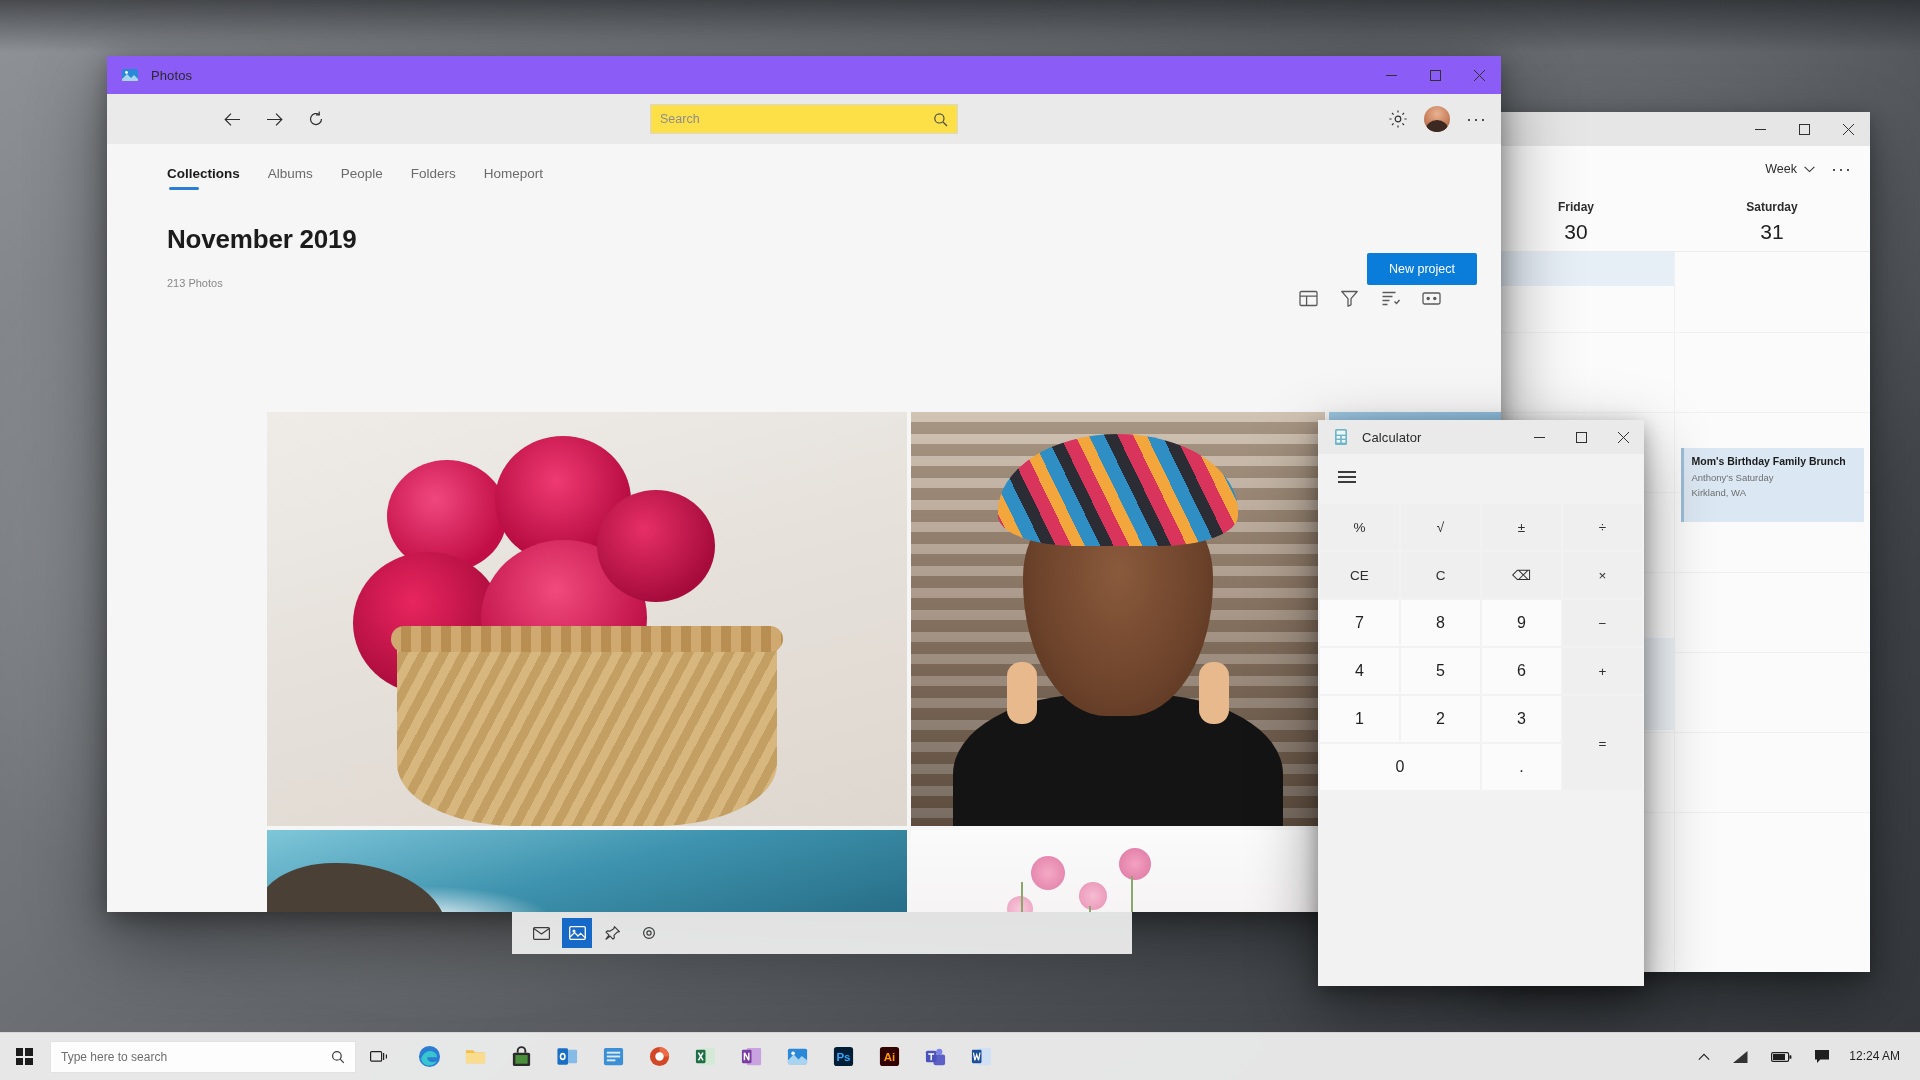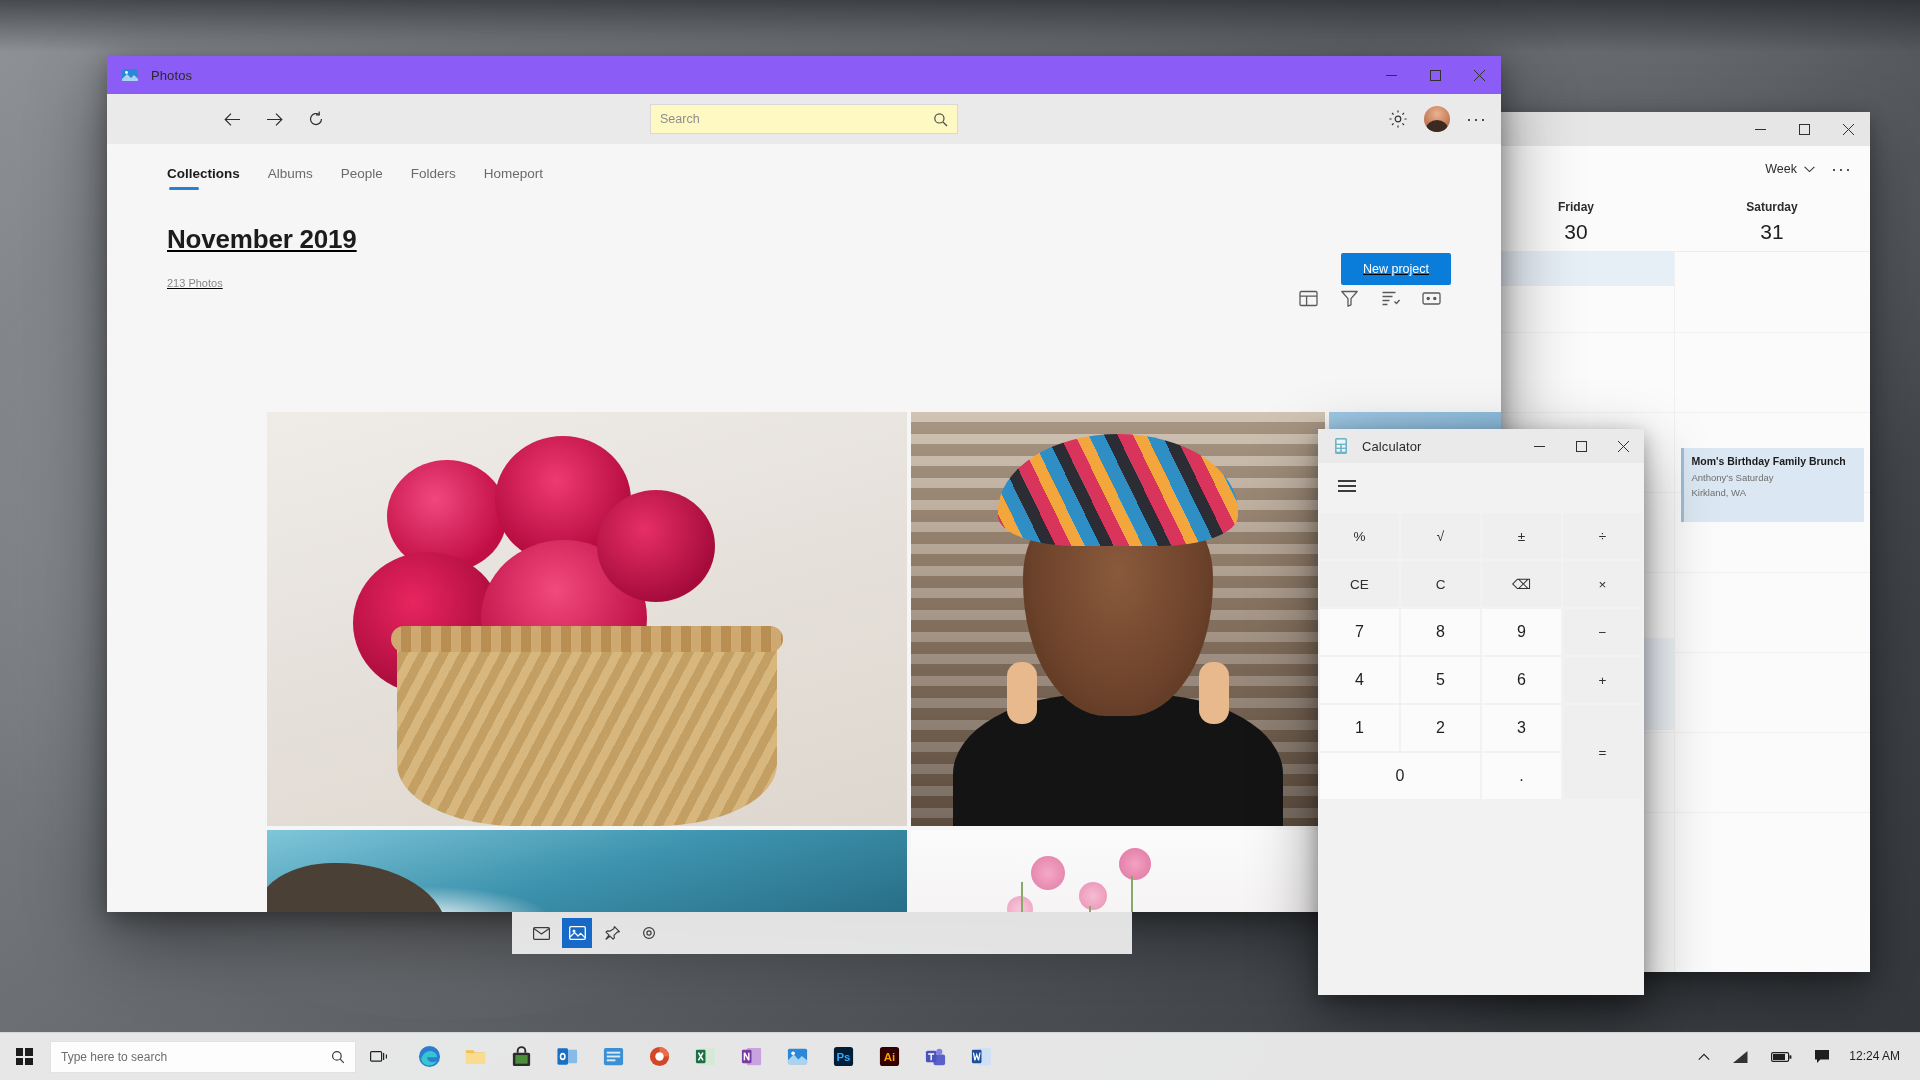--- a/index.html
+++ b/index.html
@@ -67,21 +67,21 @@
     height: 50px; display: flex; align-items: center;
     background: #eaeaea; position: relative;
   }
   .navbtn {
     width: 42px; height: 40px; display: flex;
     align-items: center; justify-content: center; color: #2d2d2d;
   }
   .navbtn:first-child { margin-left: 104px; }
   .ph-search {
     position: absolute; left: 50%; transform: translateX(-50%);
-    width: 308px; height: 30px; background: #fef9c3;
+    width: 308px; height: 30px; background: #fde047;
     border: 1px solid #d8d8d8;
     display: flex; align-items: center; padding: 0 9px;
   }
   .ph-search input {
     flex: 1; border: 0; outline: 0; background: transparent;
     font-size: 12.5px; color: #444;
     font-family: "Liberation Sans", sans-serif;
   }
   .ph-search input::placeholder { color: #8d8d8d; }
   .ph-right {
@@ -102,21 +102,21 @@
   .dots-ic { color: #333; font-size: 18px; letter-spacing: 1px; line-height: 1; }
 
   .ph-body { background: #f6f6f6; height: calc(100% - 88px); position: relative; }
   .ph-tabs { display: flex; align-items: flex-end; gap: 28px; padding: 22px 0 0 60px; }
   .ph-tab { font-size: 13.5px; color: #6b6b6b; padding-bottom: 9px; position: relative; }
   .ph-tab.active { color: #1a1a1a; font-weight: bold; }
   .ph-tab.active::after {
     content: ""; position: absolute; left: 2px; bottom: 0;
     width: 30px; height: 3px; background: #2a7fd4; border-radius: 2px;
   }
-  .ph-head { display: flex; align-items: flex-end; padding: 34px 50px 0 60px; text-decoration: underline; }
+  .ph-head { display: flex; align-items: flex-end; padding: 34px 24px 0 60px; }
   .ph-h1 { font-size: 26px; font-weight: bold; color: #1c1c1c; letter-spacing: -.2px; }
   .ph-sub { font-size: 11px; color: #888; margin-top: 22px; }
   .newproj {
     margin-left: auto; margin-bottom: 4px;
     background: #0a7ddb; color: #fff; font-size: 12.5px;
     padding: 9px 22px; border: 0; border-radius: 2px;
     font-family: "Liberation Sans", sans-serif;
   }
   .ph-tools {
     display: flex; gap: 22px; padding: 14px 60px 0 0;
@@ -239,21 +239,21 @@
   .cal-event {
     position: absolute; left: 6px; right: 6px;
     background: #dbe7f2; border-left: 3px solid #9dbdd8;
     padding: 7px 8px;
   }
   .cal-ev-t { font-size: 10.5px; font-weight: bold; color: #1c1c1c; line-height: 1.3; }
   .cal-ev-s { font-size: 9.5px; color: #6f6f6f; line-height: 1.35; margin-top: 3px; }
 
   
   #calc {
-    left: 1318px; top: 429px; width: 326px; height: 566px;
+    left: 1318px; top: 420px; width: 326px; height: 566px;
     background: #f2f2f2;
     box-shadow: 0 24px 62px rgba(0,0,0,0.42), 0 6px 18px rgba(0,0,0,0.30);
   }
   #calc .titlebar { background: #eaeaea; height: 34px; }
   #calc .capbtn { width: 42px; }
   .calc-ham {
     width: 34px; height: 30px; margin: 8px 0 0 12px;
     display: flex; flex-direction: column; justify-content: center;
     gap: 3px; padding: 0 8px;
   }

